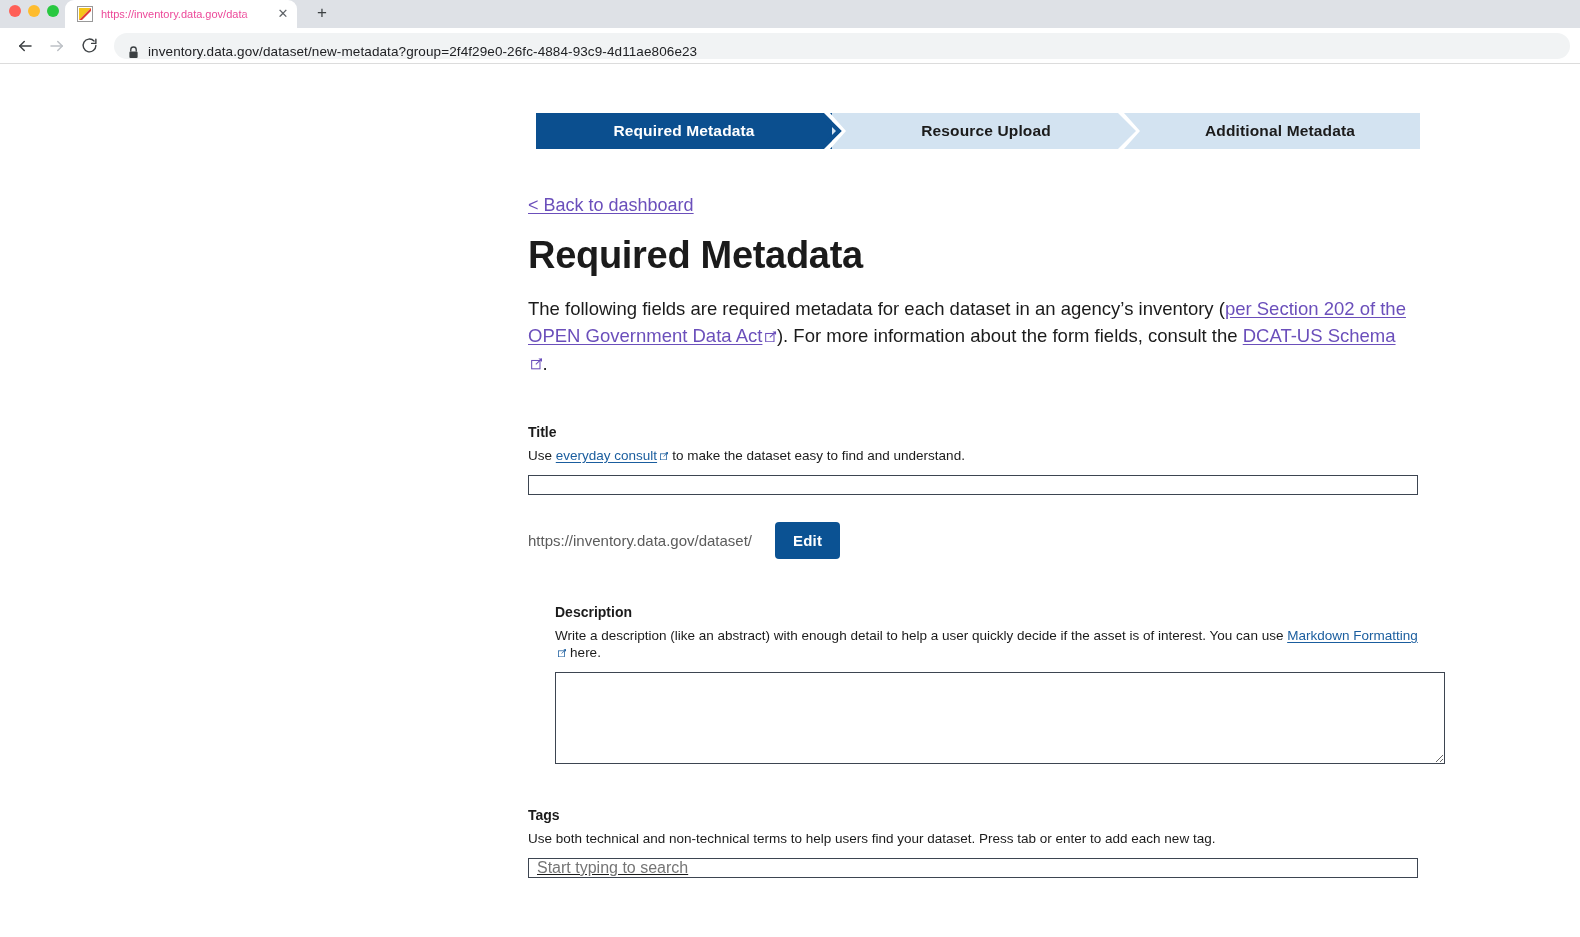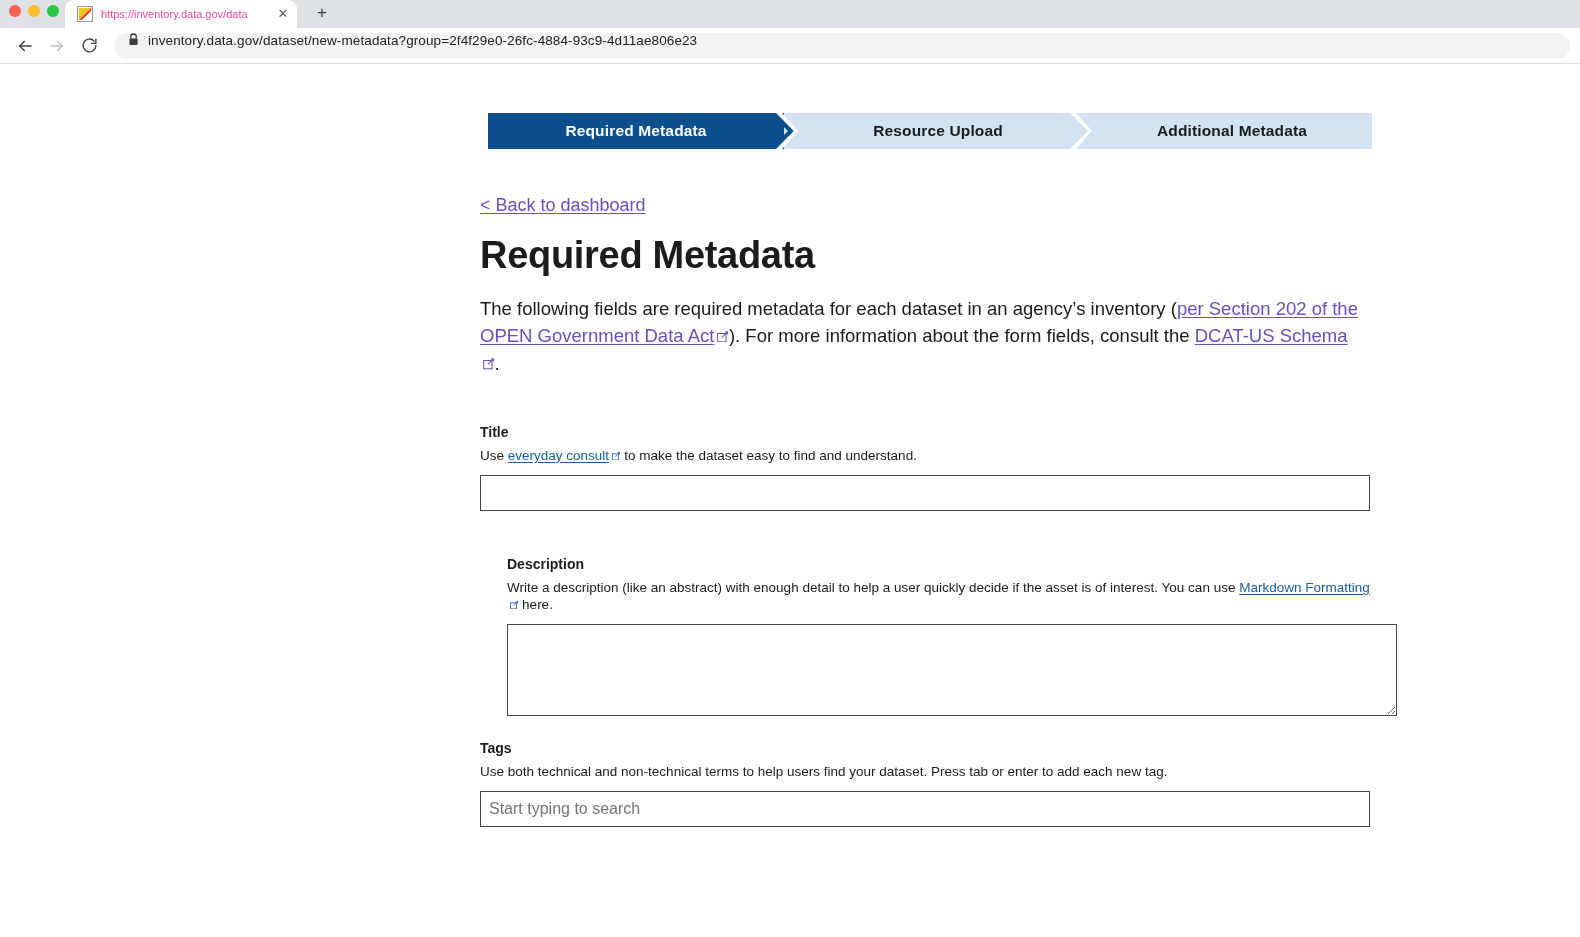--- a/index.html
+++ b/index.html
@@ -105,40 +105,41 @@
     flex-shrink: 0;
   }
   .nav-btn svg { display: block; }
   .nav-btn.disabled svg { stroke: #bdc1c6; }
   .omnibox {
     flex: 1;
     height: 26px;
     background: #f1f3f4;
     border-radius: 13px;
     display: flex;
-    align-items: flex-start;
+    align-items: flex-end;
     padding: 0 14px;
     gap: 9px;
     margin-left: 8px;
     cursor: text;
   }
   .omnibox .url {
     font-size: 13.5px;
     color: #202124;
     white-space: nowrap;
     overflow: hidden;
     letter-spacing: 0.1px;
   }
 
   
   .viewport {
     height: 873px;
     background: #ffffff;
     overflow: hidden;
     position: relative;
+    padding-left: 48px;
   }
   .page {
     padding-top: 49px;
   }
 
   
   .steps {
     width: 884px;
     margin-left: 488px;
     height: 36px;
@@ -230,30 +231,31 @@
   .field-hint {
     font-size: 13.5px;
     color: #1b1b1b;
     margin: 6px 0 0 0;
     line-height: 17px;
     max-width: 884px;
   }
   .text-input {
     display: block;
     width: 890px;
-    height: 36px;
+    height: 20px;
     margin-top: 11px;
     border: 1px solid #3d4551;
     border-radius: 0;
     background: #ffffff;
     font-size: 15px;
     font-family: "Liberation Sans", sans-serif;
     padding: 0 8px;
     color: #1b1b1b;
     outline: none;
+    text-decoration: underline;
   }
   .text-input::placeholder { color: #757575; font-size: 16px; }
 
   .url-row {
     display: flex;
     align-items: center;
     margin-top: 27px;
     gap: 23px;
   }
   .url-preview {
@@ -283,21 +285,21 @@
     font-size: 15px;
     font-family: "Liberation Sans", sans-serif;
     padding: 7px 8px;
     color: #1b1b1b;
     outline: none;
     resize: vertical;
   }
 
   .sec-title { margin-top: 47px; }
   .sec-desc  { margin-top: 45px; margin-left: 27px; }
-  .sec-tags  { margin-top: 24px; }
+  .sec-tags  { margin-top: 43px; }
 </style>
 </head>
 <body>
 
 <div class="browser-chrome">
 
   <div class="tabstrip">
     <div class="traffic-lights">
       <div class="tl-dot tl-red"></div>
       <div class="tl-dot tl-yellow"></div>
@@ -391,20 +393,24 @@
         <div class="field-label">Title</div>
         <p class="field-hint"><span>Use </span><a class="blink"><span>everyday consult</span><svg class="ext" viewBox="0 0 12 12">
                 <rect x="0.7" y="2.6" width="8.7" height="8.7" fill="none" stroke="#1a5d9e" stroke-width="1.1"></rect>
                 <path d="M5 6.6 L11.2 0.8" stroke="#1a5d9e" stroke-width="1.1" fill="none"></path>
                 <polygon points="11.6,0.4 11.6,4.2 7.8,0.4" fill="#1a5d9e"></polygon>
               </svg></a><span> to make the dataset easy to find and understand.</span></p>
         <input class="text-input" type="text" placeholder="" style="">
       </div>
 
       
+      <div class="url-row">
+        <span class="url-preview">https://inventory.data.gov/dataset/</span>
+        <button class="btn-edit">Edit</button>
+      </div>
 
       
       <div class="field sec-desc">
         <div class="field-label">Description</div>
         <p class="field-hint"><span>Write a description (like an abstract) with enough detail to help a user quickly decide if the asset is of interest. You can use </span><a class="blink"><span>Markdown Formatting</span><svg class="ext" viewBox="0 0 12 12">
                 <rect x="0.7" y="2.6" width="8.7" height="8.7" fill="none" stroke="#1a5d9e" stroke-width="1.1"></rect>
                 <path d="M5 6.6 L11.2 0.8" stroke="#1a5d9e" stroke-width="1.1" fill="none"></path>
                 <polygon points="11.6,0.4 11.6,4.2 7.8,0.4" fill="#1a5d9e"></polygon>
               </svg></a><span> here.</span></p>
         <textarea class="textarea" placeholder="" style=""></textarea>

